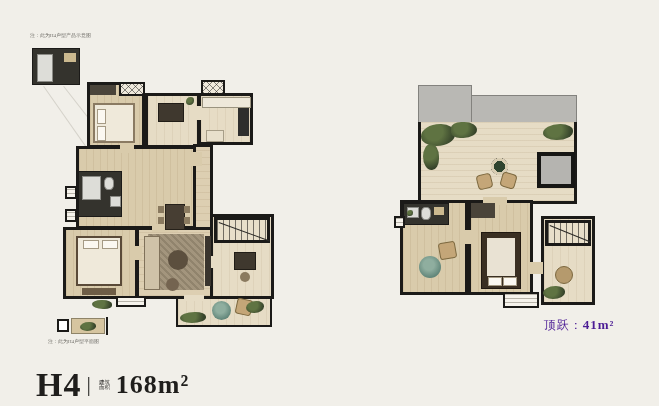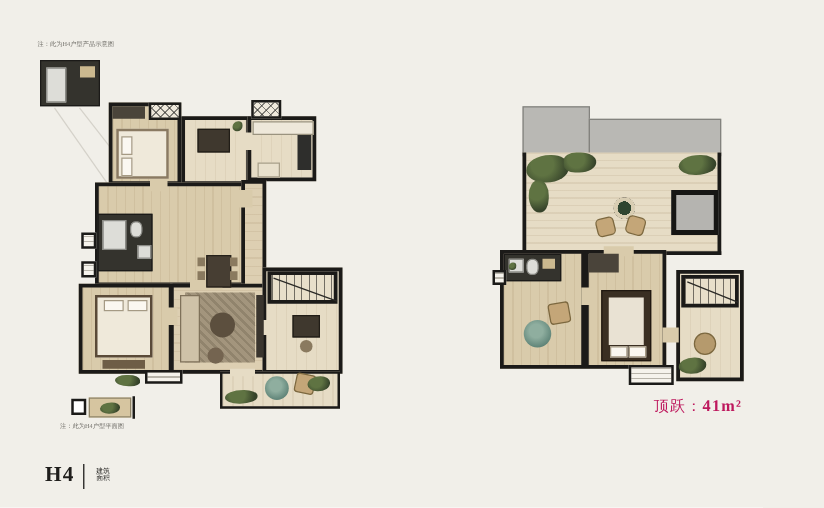--- a/index.html
+++ b/index.html
@@ -38,25 +38,25 @@
   .bed{background:#efe9da;border:2px solid #8a7a62;}
   .pillow{position:absolute;background:#fbf8f1;border:1px solid #a59a84;}
   .rug-round{position:absolute;border-radius:50%;
       background:radial-gradient(circle at 45% 40%, #8fae9f 0 30%, #5d8276 75%, #46685e 100%);}
   .plant{position:absolute;border-radius:58% 42% 55% 45%;
       background:radial-gradient(circle at 38% 35%, #5f7342 0 35%, #36432a 80%);}
   .chair{position:absolute;background:#c4a678;border:1px solid #7c683f;border-radius:3px;}
   .leader{position:absolute;height:1px;background:#d5d2ca;transform-origin:left top;}
   .roof{position:absolute;background:#b9b8b4;border:1px solid #83827e;box-sizing:border-box;}
   
-  .caption{position:absolute;color:#be185d;font-size:12px;letter-spacing:1px;}
+  .caption{position:absolute;color:#4c1d95;font-size:12px;letter-spacing:1px;text-align:center;}
   .caption b{font-size:13px;}
   .caption.u{border-bottom:1px solid #a29d93;padding-bottom:2px;}
   .title{position:absolute;display:flex;align-items:center;color:#1f1e1c;}
-  .title .model{font-size:17px;font-weight:600;letter-spacing:1px;}
+  .title .model{font-size:34px;font-weight:600;letter-spacing:1px;}
   .title .bar{font-size:22px;font-weight:300;margin:0 3px 2px 5px;color:#2a2927;}
   .title .mini{display:flex;flex-direction:column;font-size:10px;line-height:10px;
       transform:scale(.55);transform-origin:center;color:#2a2927;width:22px;}
   .title .val{font-size:26px;font-weight:600;letter-spacing:1px;}
   .note{position:absolute;font-size:10px;line-height:10px;color:#706e68;
       transform:scale(.5);transform-origin:left top;white-space:nowrap;}
 </style>
 </head>
 <body>
 
@@ -214,15 +214,16 @@
     <span>顶跃：</span><b>41m²</b>
   </div>
 
   <div class="title" style="left:36px;top:366px;">
     <span class="model">H4</span>
     <span class="bar">|</span>
     <span class="mini">
       <span>建筑</span>
       <span>面积</span>
     </span>
+    <span class="val">168m²</span>
   </div>
 
 </div>
 
 </body></html>

